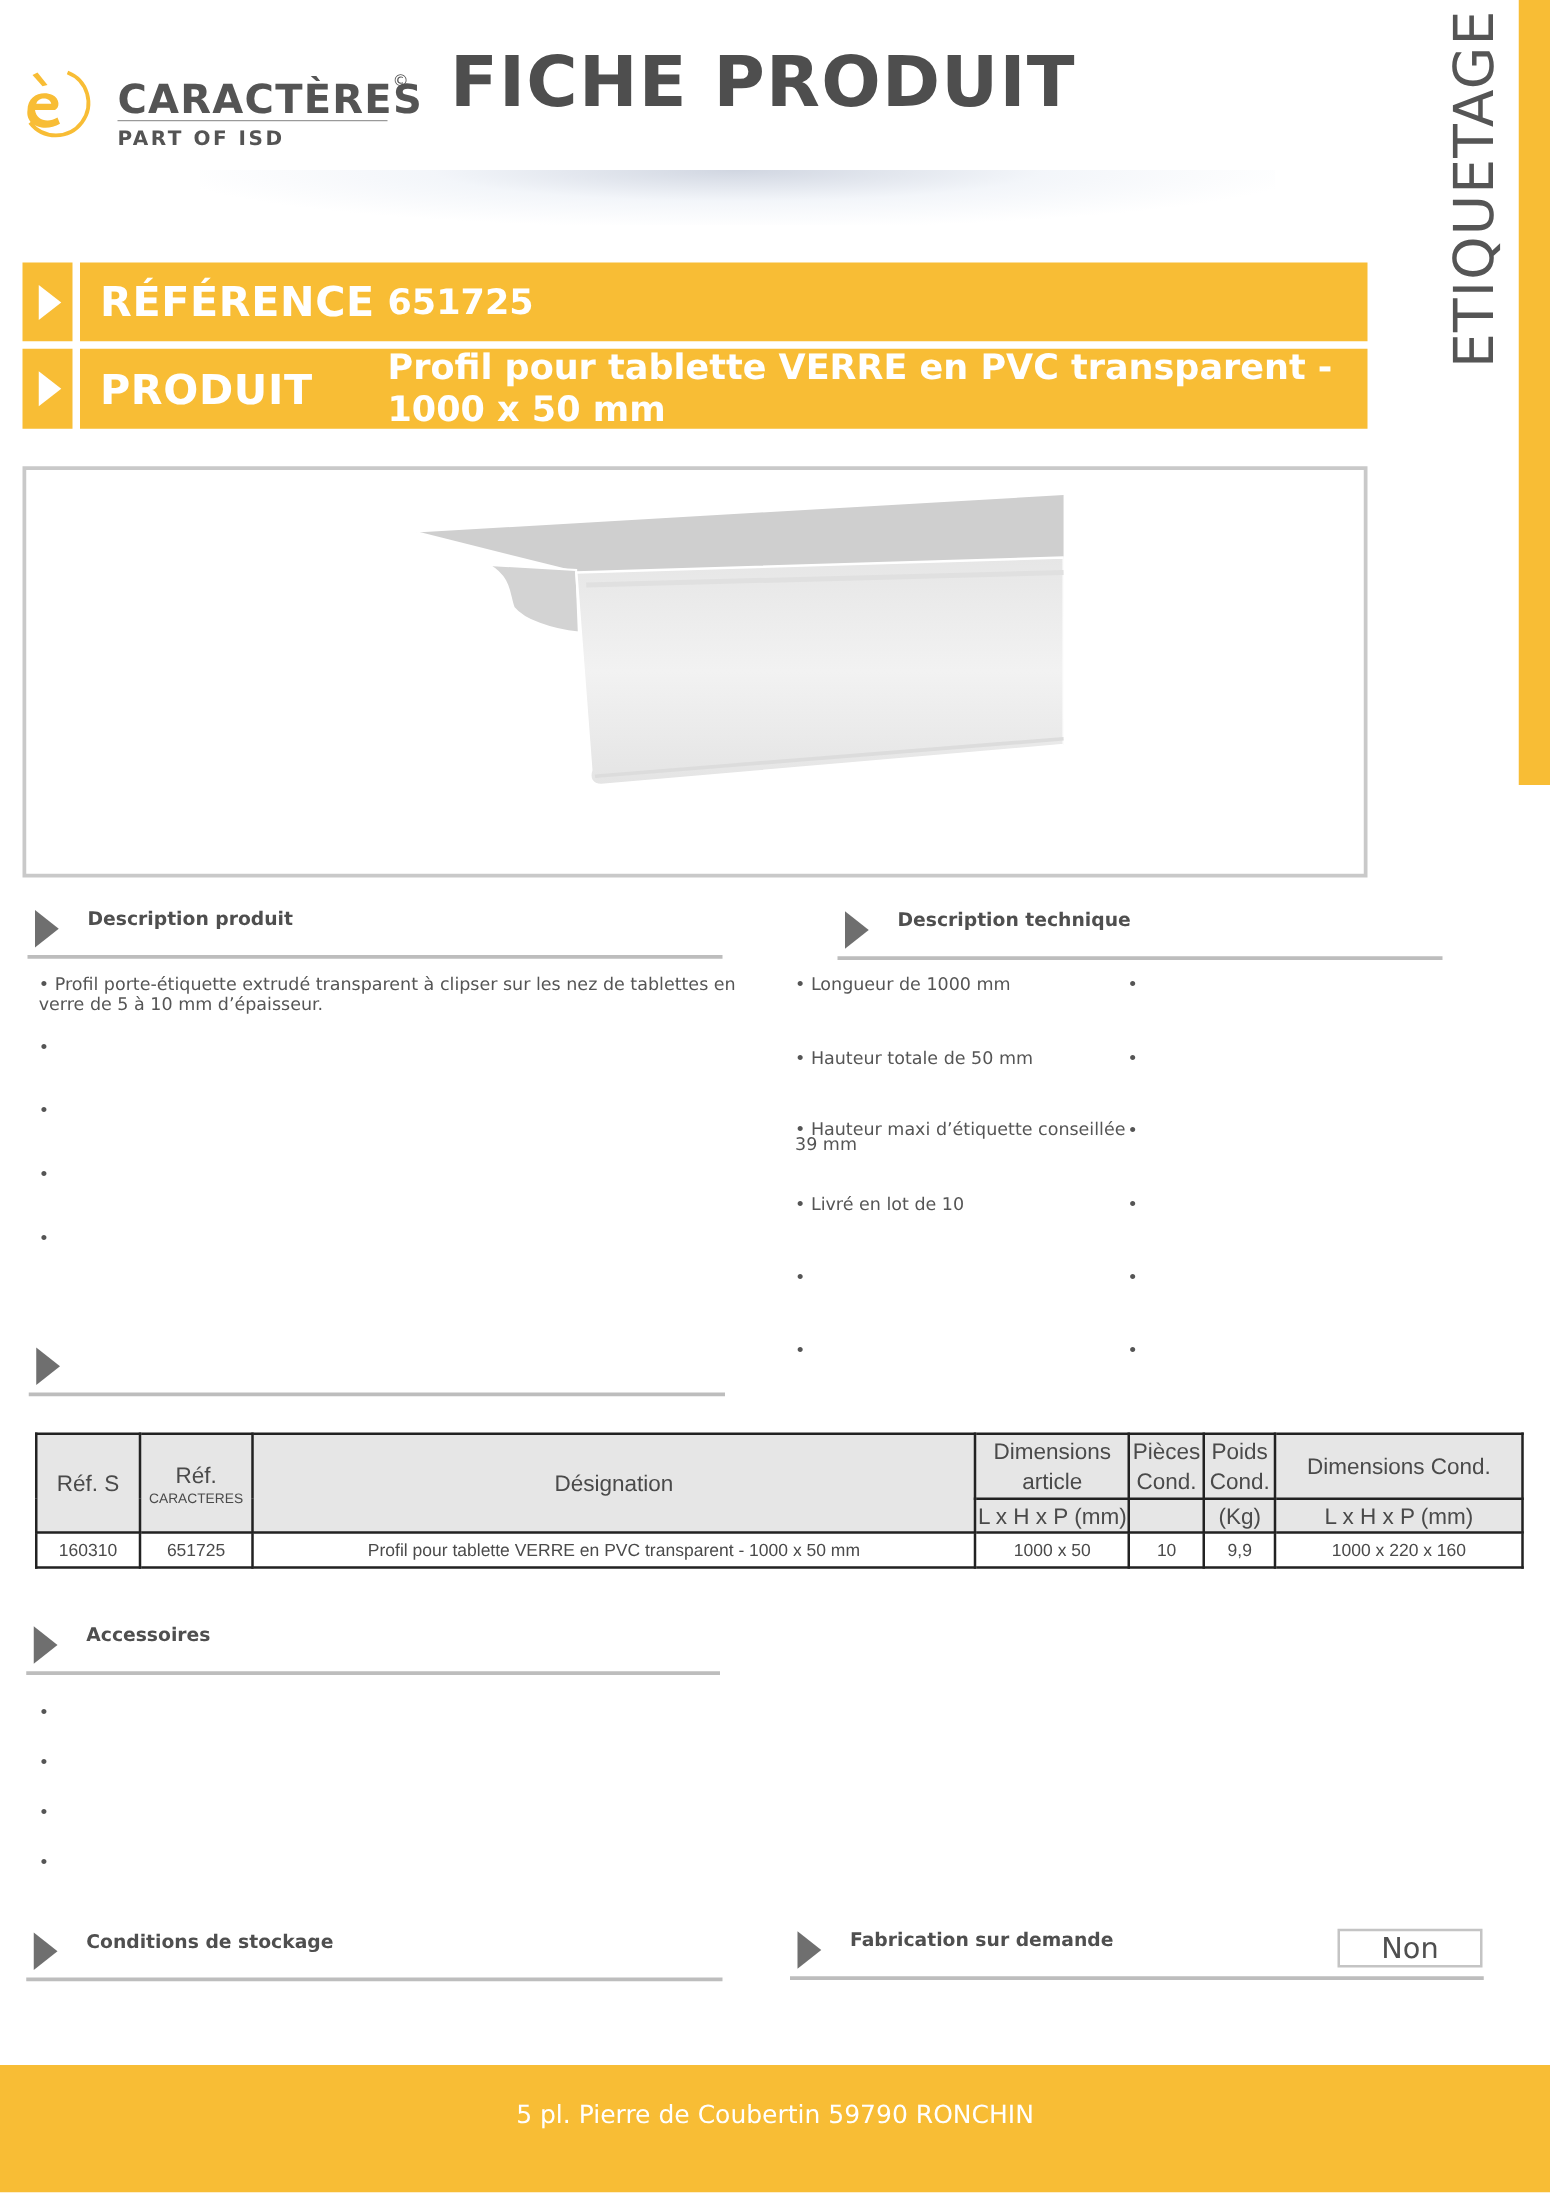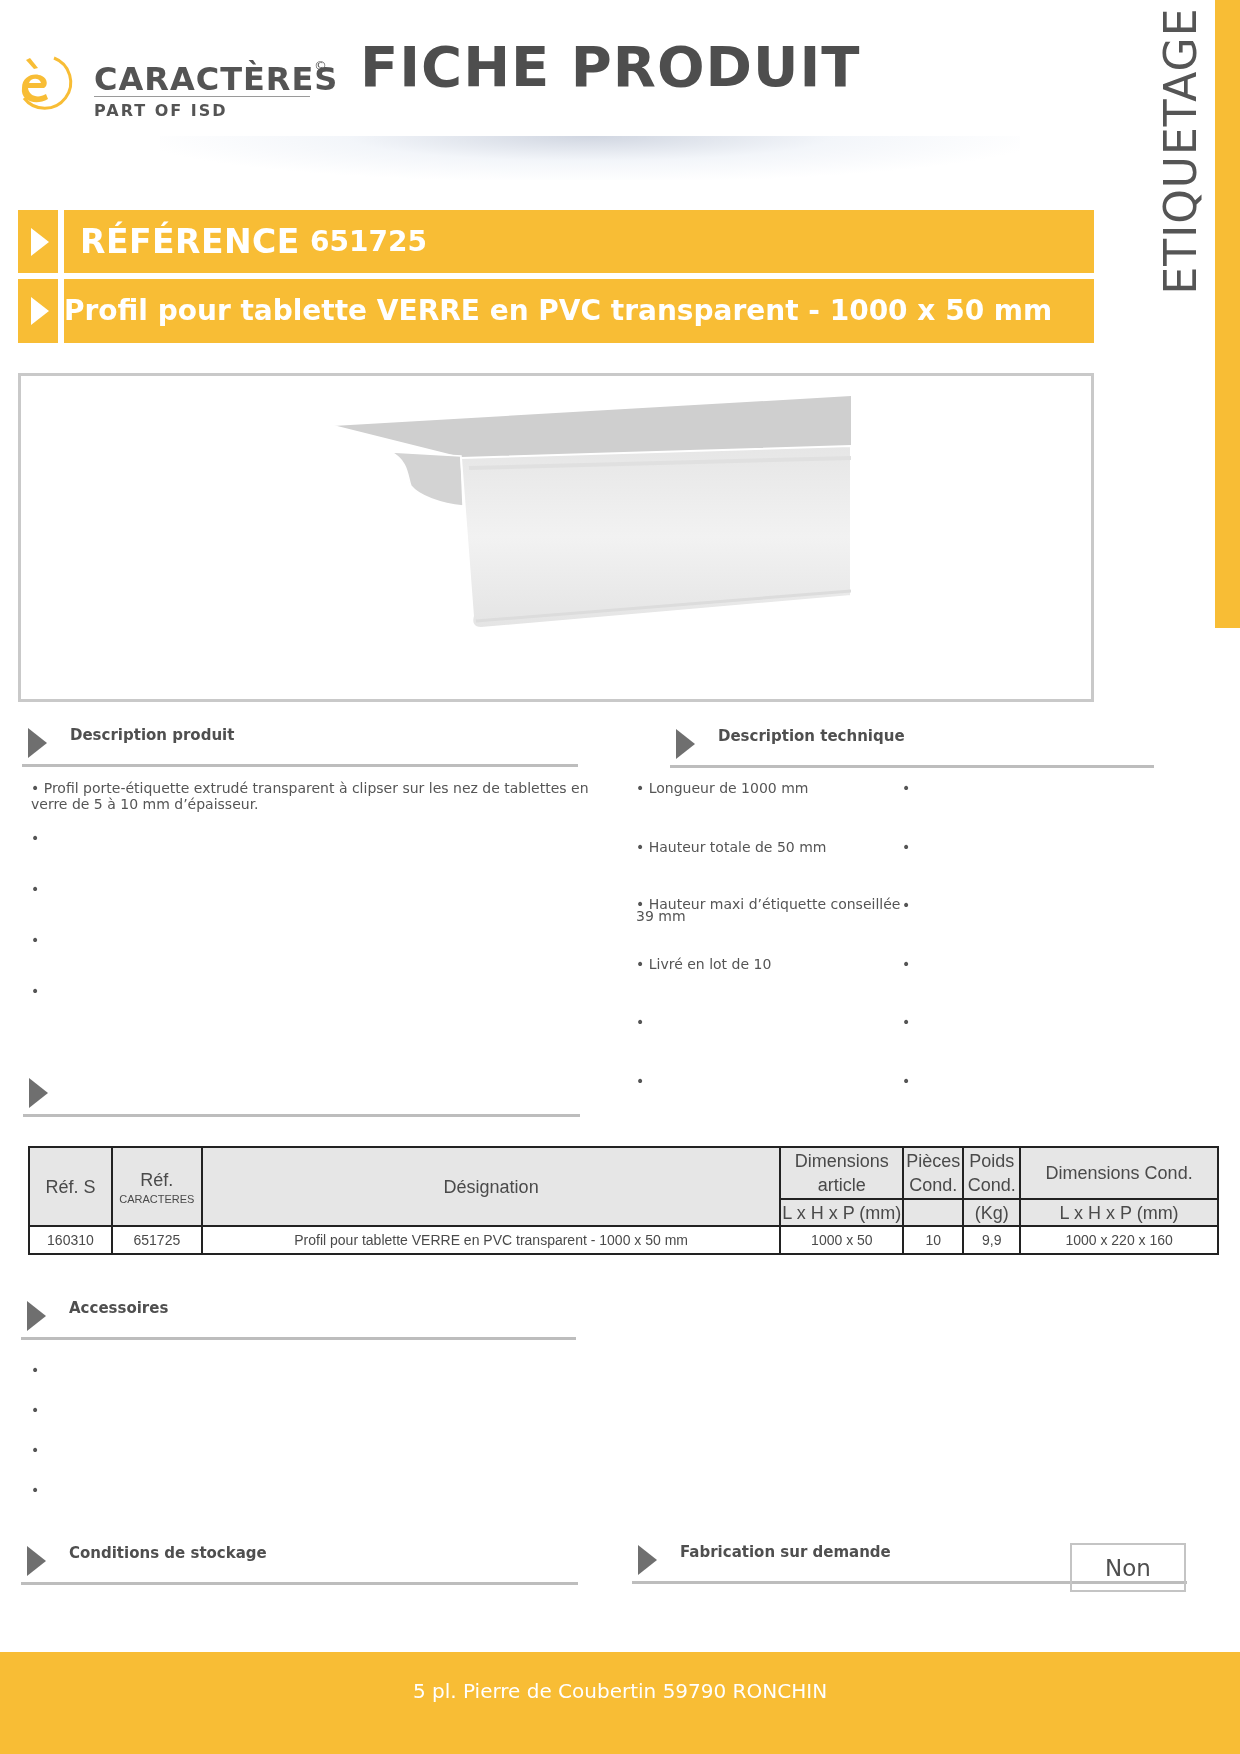--- a/index.html
+++ b/index.html
@@ -48,21 +48,21 @@
   .sec-dim { left: 23px; top: 1070px; width: 557px; }
   .sec-acc { left: 21px; top: 1293px; width: 555px; }
   .sec-stock { left: 21px; top: 1538px; width: 557px; }
   .sec-fab { left: 632px; top: 1537px; width: 555px; }
 
   .body-text { font-size: 14px; color: #555555; line-height: 16px; }
   .bullet { position: absolute; font-size: 14px; color: #555555; line-height: 14px; white-space: nowrap; }
 
   .desc-main { position: absolute; left: 31px; top: 780px; width: 560px; }
 
-  .fab-box { position: absolute; left: 1070px; top: 1543px; width: 116px; height: 49px; border: 2px solid #c4c4c4;
+  .fab-box { position: absolute; left: 1070px; top: 1543px; width: 116px; height: 31px; border: 2px solid #c4c4c4;
     display: flex; align-items: center; justify-content: center; font-size: 23px; color: #4f4f4f; }
 
   
   table.logi { position: absolute; left: 28px; top: 1146px; width: 1191px; border-collapse: collapse; font-family: "Liberation Sans", sans-serif; }
   table.logi th, table.logi td { border: 2px solid #222222; text-align: center; color: #4a4a4a; }
   table.logi th { background: #e6e6e6; font-weight: normal; font-size: 18px; line-height: 24px; }
   table.logi td { font-size: 14px; height: 28px; background: #ffffff; }
   table.logi .small { font-size: 11px; display: block; line-height: 14px; }
 
   
@@ -101,20 +101,21 @@
     <span class="bar-label">RÉFÉRENCE</span>
     <span class="bar-value">651725</span>
   </div>
 </div>
 
 <div class="bar bar-prod">
   <div class="bar-arrow">
     <div class="tri"></div>
   </div>
   <div class="bar-body">
+    <span class="bar-label">PRODUIT</span>
     <span class="bar-value">Profil pour tablette VERRE en PVC transparent - 1000 x 50 mm</span>
   </div>
 </div>
 
 <div class="image-frame">
   <svg class="product-img" viewBox="0 0 540 250" aria-label="Transparent PVC clip-on shelf-edge label profile">
     <defs>
       <linearGradient id="face" x1="0" y1="0" x2="0" y2="1">
         <stop offset="0" stop-color="#e6e6e6"></stop>
         <stop offset="0.5" stop-color="#f2f2f2"></stop>

